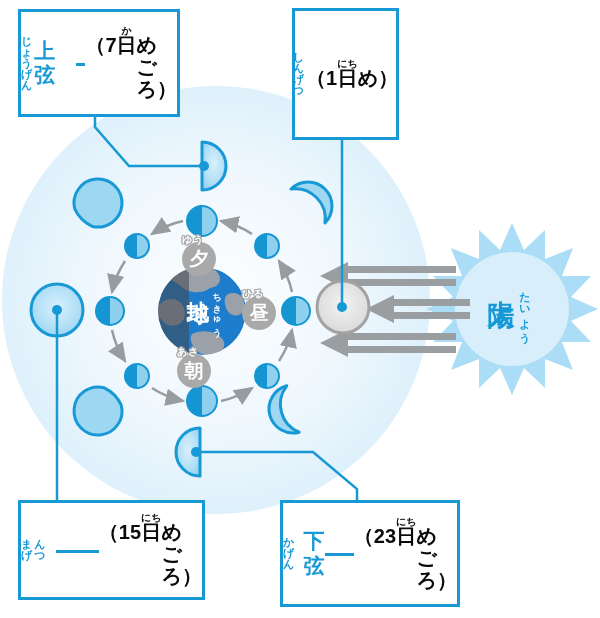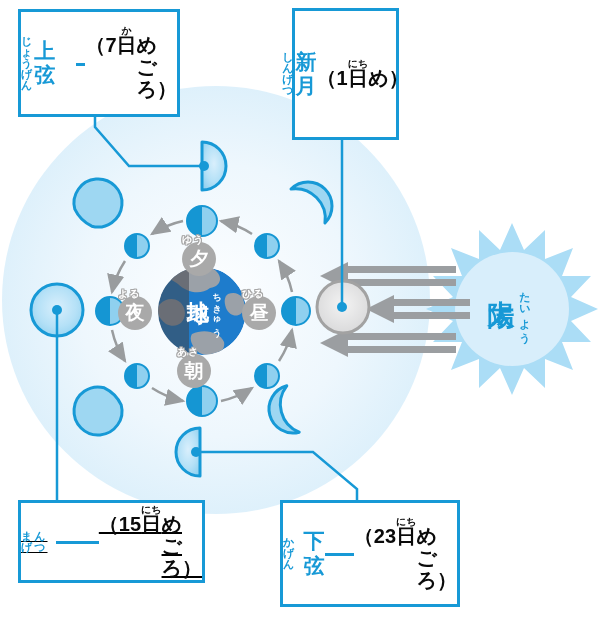--- a/index.html
+++ b/index.html
@@ -178,24 +178,20 @@
 
   <div class="vtext earth-kanji">地球</div>
   <div class="vtext earth-furi">ちきゅう</div>
   <div class="vtext sun-kanji">太陽</div>
   <div class="vtext sun-furi">たいよう</div>
 
   <div class="dir" style="left:204px;top:233px;">
     <span class="dir-furi">ゆう</span>
     <span class="dir-circle">夕</span>
   </div>
-  <div class="dir" style="left:140px;top:287px;">
-    <span class="dir-furi">よる</span>
-    <span class="dir-circle">夜</span>
-  </div>
   <div class="dir" style="left:199px;top:345px;">
     <span class="dir-furi">あさ</span>
     <span class="dir-circle">朝</span>
   </div>
   <div class="dir" style="left:264px;top:287px;">
     <span class="dir-furi">ひる</span>
     <span class="dir-circle">昼</span>
   </div>
 
   <div class="box" style="left:18px;top:9px;width:162px;height:108px;">
@@ -204,30 +200,29 @@
     <div class="box-rule" style="width:92px;"></div>
     <div class="date-line">
       <span>（7</span>
         <ruby><span>日</span><rt>か</rt></ruby>
         <span>めごろ）</span>
     </div>
   </div>
 
   <div class="box" style="left:292px;top:8px;width:107px;height:132px;">
     <div class="box-furi">しんげつ</div>
-    <div class="box-name">新月</div>
     <div class="box-rule" style="width:64px;"></div>
     <div class="date-line">
       <span>（1</span>
         <ruby><span>日</span><rt>にち</rt></ruby>
         <span>め）</span>
     </div>
   </div>
 
-  <div class="box" style="left:18px;top:500px;width:187px;height:83px;text-decoration:underline;">
+  <div class="box" style="left:18px;top:500px;width:187px;height:100px;">
     <div class="box-furi">まんげつ</div>
     <div class="box-rule" style="width:64px;"></div>
     <div class="date-line">
       <span>（15</span>
         <ruby><span>日</span><rt>にち</rt></ruby>
         <span>めごろ）</span>
     </div>
   </div>
 
   <div class="box" style="left:280px;top:500px;width:180px;height:107px;">

